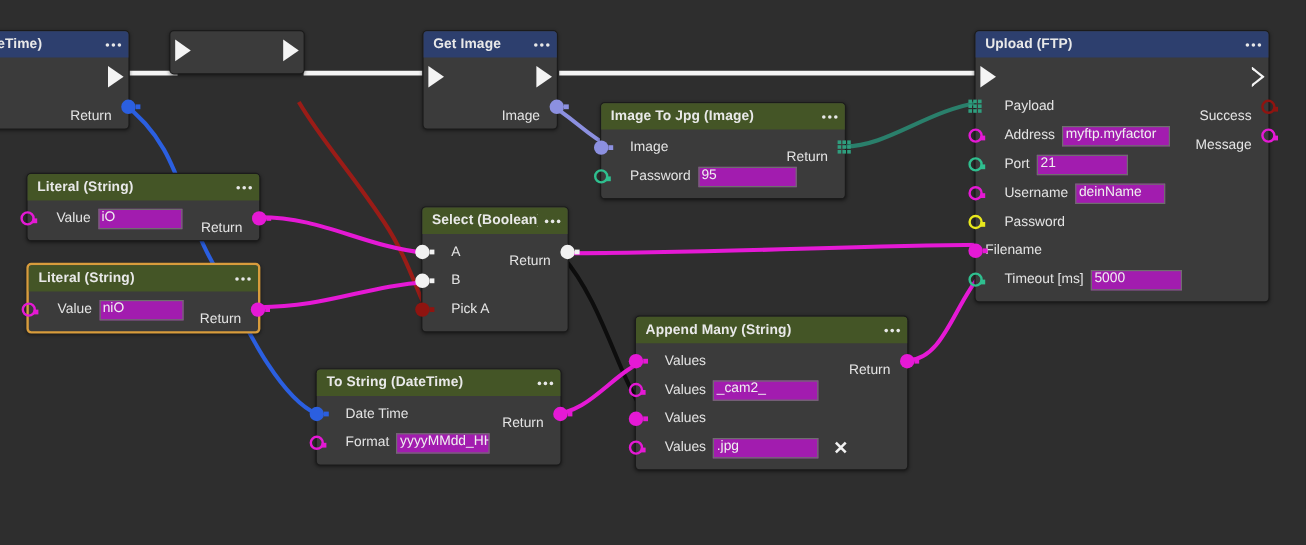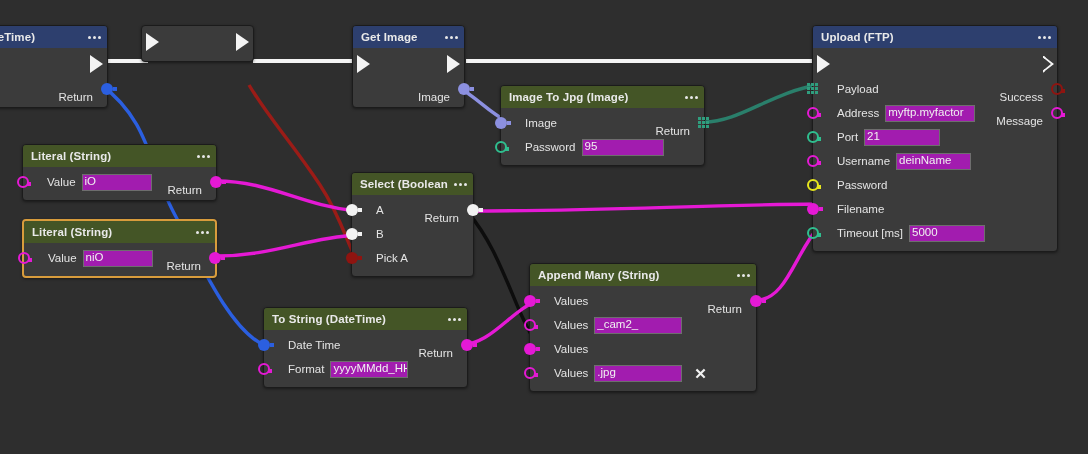--- a/index.html
+++ b/index.html
@@ -472,21 +472,21 @@
         <span class="port in nub hollow c-magenta"></span>
         <span class="lbl" style="margin-left:16px">Username</span>
         <span class="vinput vi-w75">deinName</span>
       </div>
       <div class="row">
         <span class="port in nub hollow c-yellow"></span>
         <span class="lbl" style="margin-left:16px">Password</span>
       </div>
       <div class="row">
         <span class="port in nub c-magenta"></span>
-        <span class="lbl" style="margin-left:16px">Filename</span>
+        <span class="lbl" style="">Filename</span>
       </div>
       <div class="row">
         <span class="port in nub hollow c-green"></span>
         <span class="lbl" style="margin-left:16px">Timeout [ms]</span>
         <span class="vinput vi-w76">5000</span>
       </div>
     </div>
   </div>
 
 </div>

